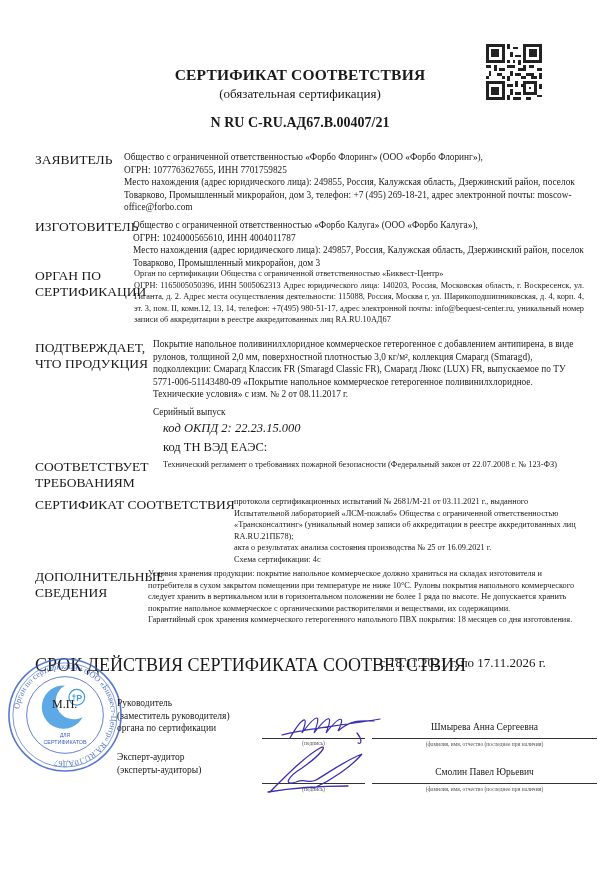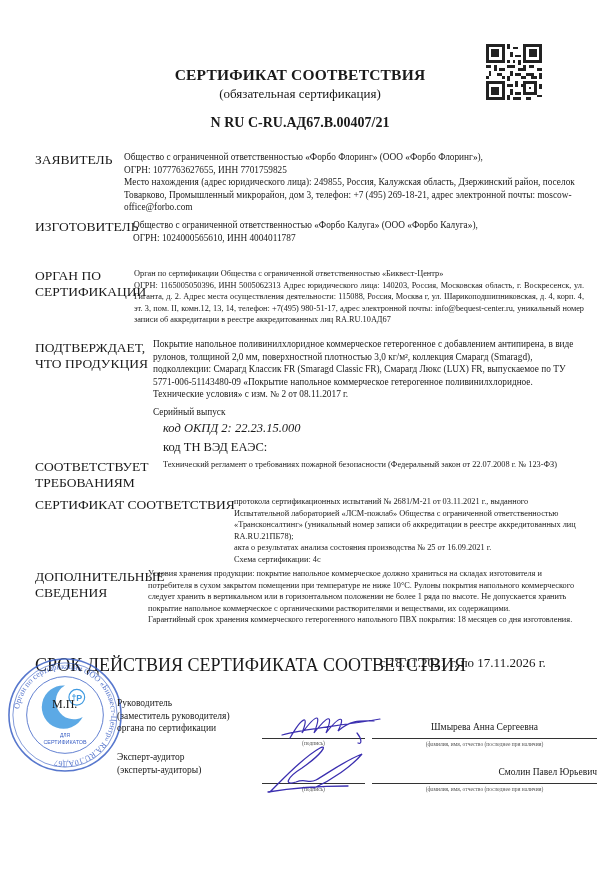--- a/index.html
+++ b/index.html
@@ -97,20 +97,21 @@
 <div class="abs val" style="left:124px; top:151px; width:460px;">
   <p>Общество с ограниченной ответственностью «Форбо Флоринг» (ООО «Форбо Флоринг»),</p>
   <p>ОГРН: 1077763627655, ИНН 7701759825</p>
   <p>Место нахождения (адрес юридического лица): 249855, Россия, Калужская область, Дзержинский район, поселок Товарково, Промышленный микрорайон, дом 3, телефон: +7 (495) 269-18-21, адрес электронной почты: moscow-office@forbo.com</p>
 </div>
 
 <div class="abs label" style="top:219px;">ИЗГОТОВИТЕЛЬ</div>
 <div class="abs val" style="left:133px; top:219px; width:451px;">
   <p>Общество с ограниченной ответственностью «Форбо Калуга» (ООО «Форбо Калуга»),</p>
   <p>ОГРН: 1024000565610, ИНН 4004011787</p>
+  <p>Место нахождения (адрес юридического лица): 249857, Россия, Калужская область, Дзержинский район, поселок Товарково, Промышленный микрорайон, дом 3</p>
 </div>
 
 <div class="abs label" style="top:268px;">
   <div>ОРГАН ПО</div>
   <div>СЕРТИФИКАЦИИ</div>
 </div>
 <div class="abs val-sm" style="left:134px; top:268px; width:450px;">
   <p>Орган по сертификации Общества с ограниченной ответственностью «Биквест-Центр»</p>
   <p>ОГРН: 1165005050396, ИНН 5005062313 Адрес юридического лица: 140203, Россия, Московская область, г. Воскресенск, ул. Гиганта, д. 2. Адрес места осуществления деятельности: 115088, Россия, Москва г, ул. Шарикоподшипниковская, д. 4, корп. 4, эт. 3, пом. II, комн.12, 13, 14, телефон: +7(495) 980-51-17, адрес электронной почты: info@bequest-center.ru, уникальный номер записи об аккредитации в реестре аккредитованных лиц RA.RU.10АД67</p>
 </div>
@@ -190,14 +191,14 @@
 <div class="abs sig-label" style="left:117px; top:751px;">
   <div>Эксперт-аудитор</div>
   <div>(эксперты-аудиторы)</div>
 </div>
 <div class="line" style="left:262px; top:783px; width:103px;"></div>
 <div class="caption" style="left:262px; top:786px; width:103px;">(подпись)</div>
 <svg class="abs" style="left:262px; top:740px; width:110px; height:55px;" viewBox="0 0 110 55">
   <path d="M 8 52 C 20 40, 40 18, 58 8 C 66 4, 60 14, 40 28 C 24 38, 22 46, 34 42 C 44 38, 46 44, 54 40 C 62 36, 80 22, 100 14 C 90 26, 70 40, 52 48 M 6 52 C 30 48, 60 46, 86 46" fill="none" stroke="#3b2fb0" stroke-width="1.3" stroke-linecap="round"></path>
 </svg>
 <div class="line" style="left:372px; top:783px; width:225px;"></div>
-<div class="name" style="left:372px; top:767px; width:225px;text-align:right;">Смолин Павел Юрьевич</div>
+<div class="name" style="left:372px; top:767px; width:225px;">Смолин Павел Юрьевич</div>
 <div class="caption" style="left:372px; top:786px; width:225px;">(фамилия, имя, отчество (последнее при наличии)</div>
 
 </body></html>

